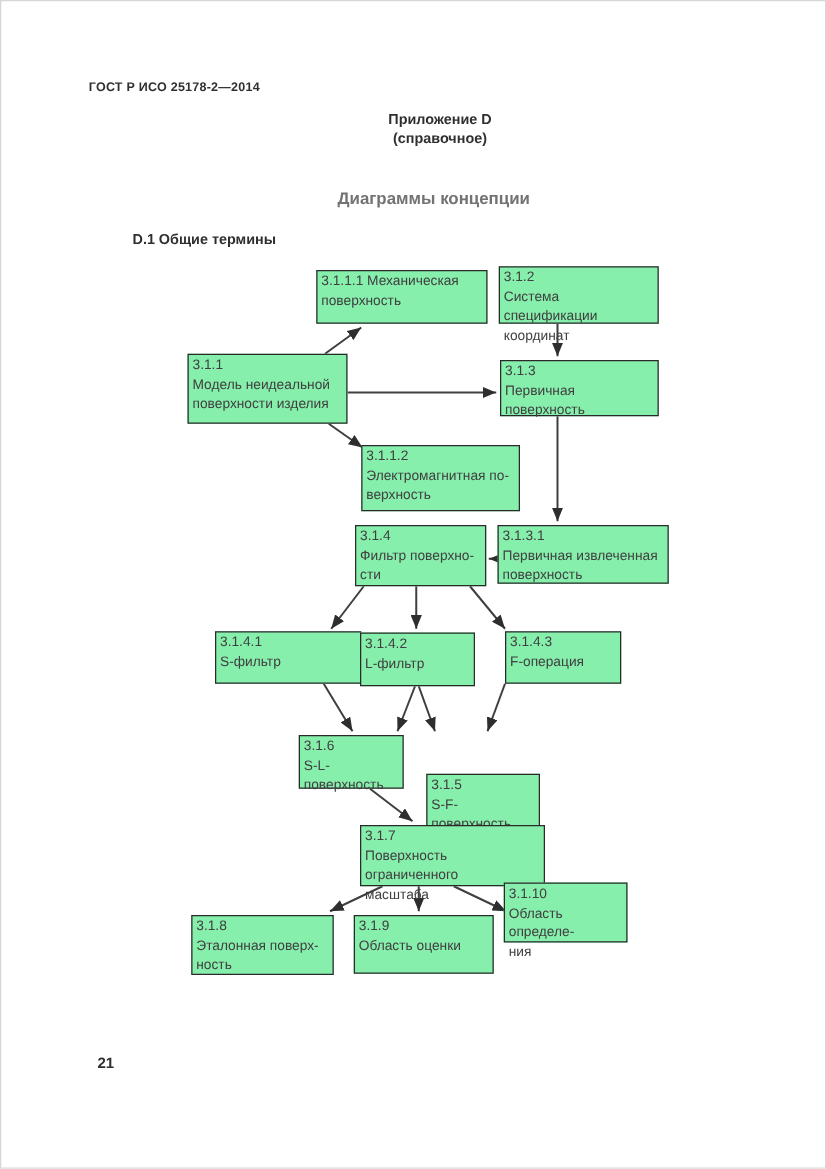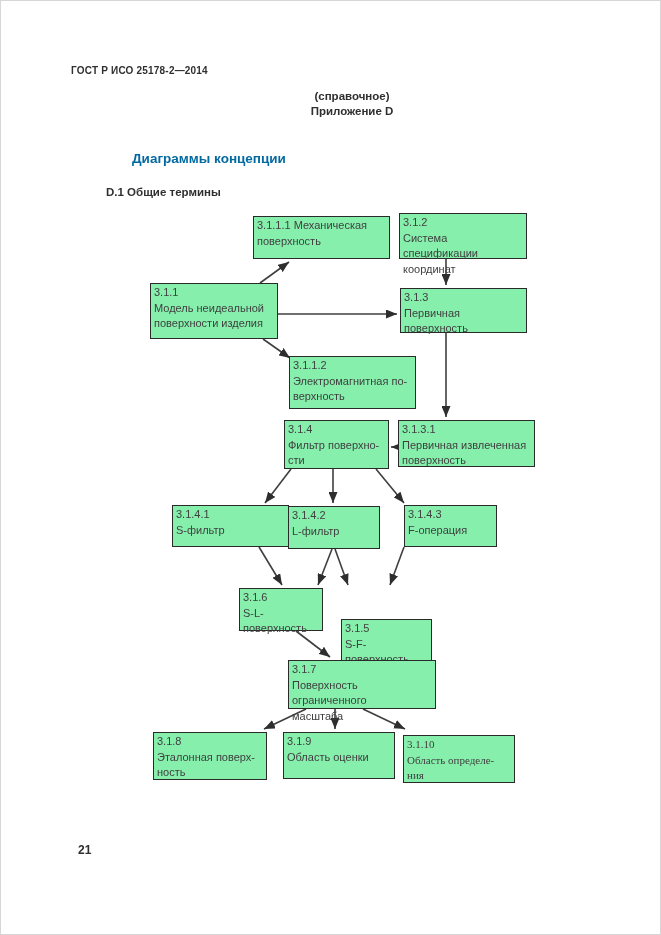--- a/index.html
+++ b/index.html
@@ -37,24 +37,24 @@
     font-size: 11.5px;
     font-weight: bold;
     line-height: 15px;
     color: #2f2f2f;
   }
   .page-title {
     position: absolute;
     left: 131px;
     top: 150px;
     width: 430px;
-    text-align: left;
+    text-align: center;
     font-size: 13.5px;
     font-weight: bold;
-    color: #0369a1;
+    color: #737373;
   }
   .section-heading {
     position: absolute;
     left: 105px;
     top: 185px;
     font-size: 11.5px;
     font-weight: bold;
     color: #2f2f2f;
   }
   .page-number {
@@ -91,22 +91,22 @@
   }
 </style>
 </head>
 <body>
 
 <div class="page">
 
   <div class="doc-header">ГОСТ Р ИСО 25178-2—2014</div>
 
   <div class="annex-block">
+    <div>Приложение D</div>
     <div>(справочное)</div>
-    <div>Приложение D</div>
   </div>
 
   <div class="page-title">Диаграммы концепции</div>
 
   <div class="section-heading">D.1 Общие термины</div>
 
   <div class="diagram-layer">
 
     <svg class="edges" width="661" height="935" viewBox="0 0 661 935">
       <defs>
@@ -211,21 +211,21 @@
       <div class="node-text">3.1.8
 Эталонная поверх-
 ность</div>
     </div>
 
     <div class="node" style="left:282px; top:731px; width:112px; height:47px;">
       <div class="node-text">3.1.9
 Область оценки</div>
     </div>
 
-    <div class="node" style="left:402px; top:734px; width:112px; height:48px;font-family:Liberation Serif, serif;">
+    <div class="node" style="left:402px; top:705px; width:99px; height:48px;">
       <div class="node-text">3.1.10
 Область определе-
 ния</div>
     </div>
 
   </div>
 
   <div class="page-number">21</div>
 
 </div>

